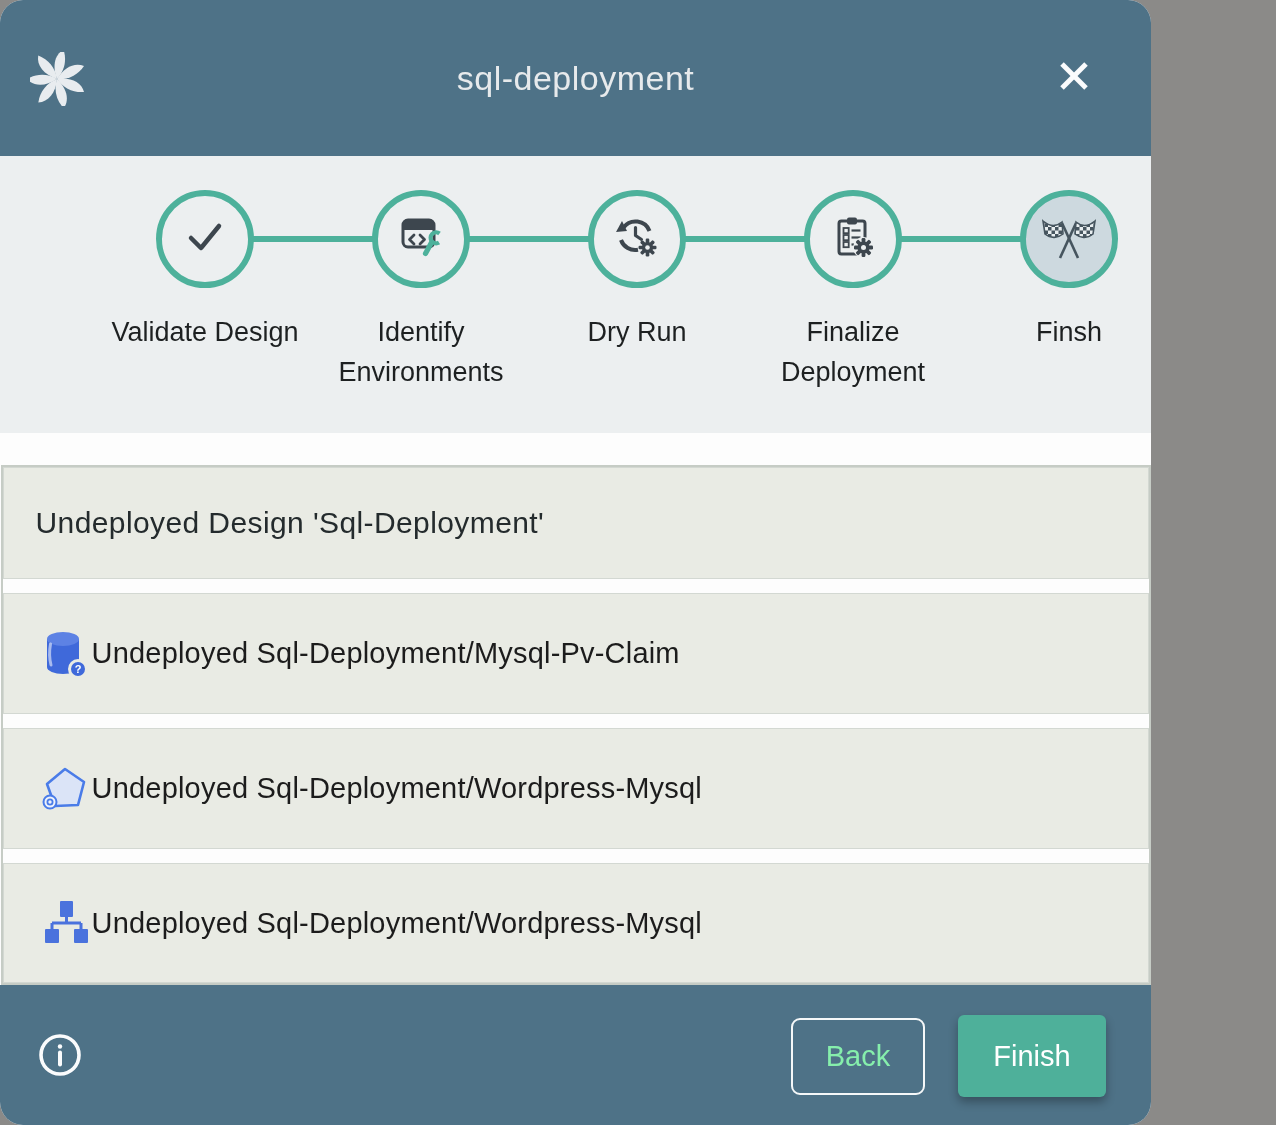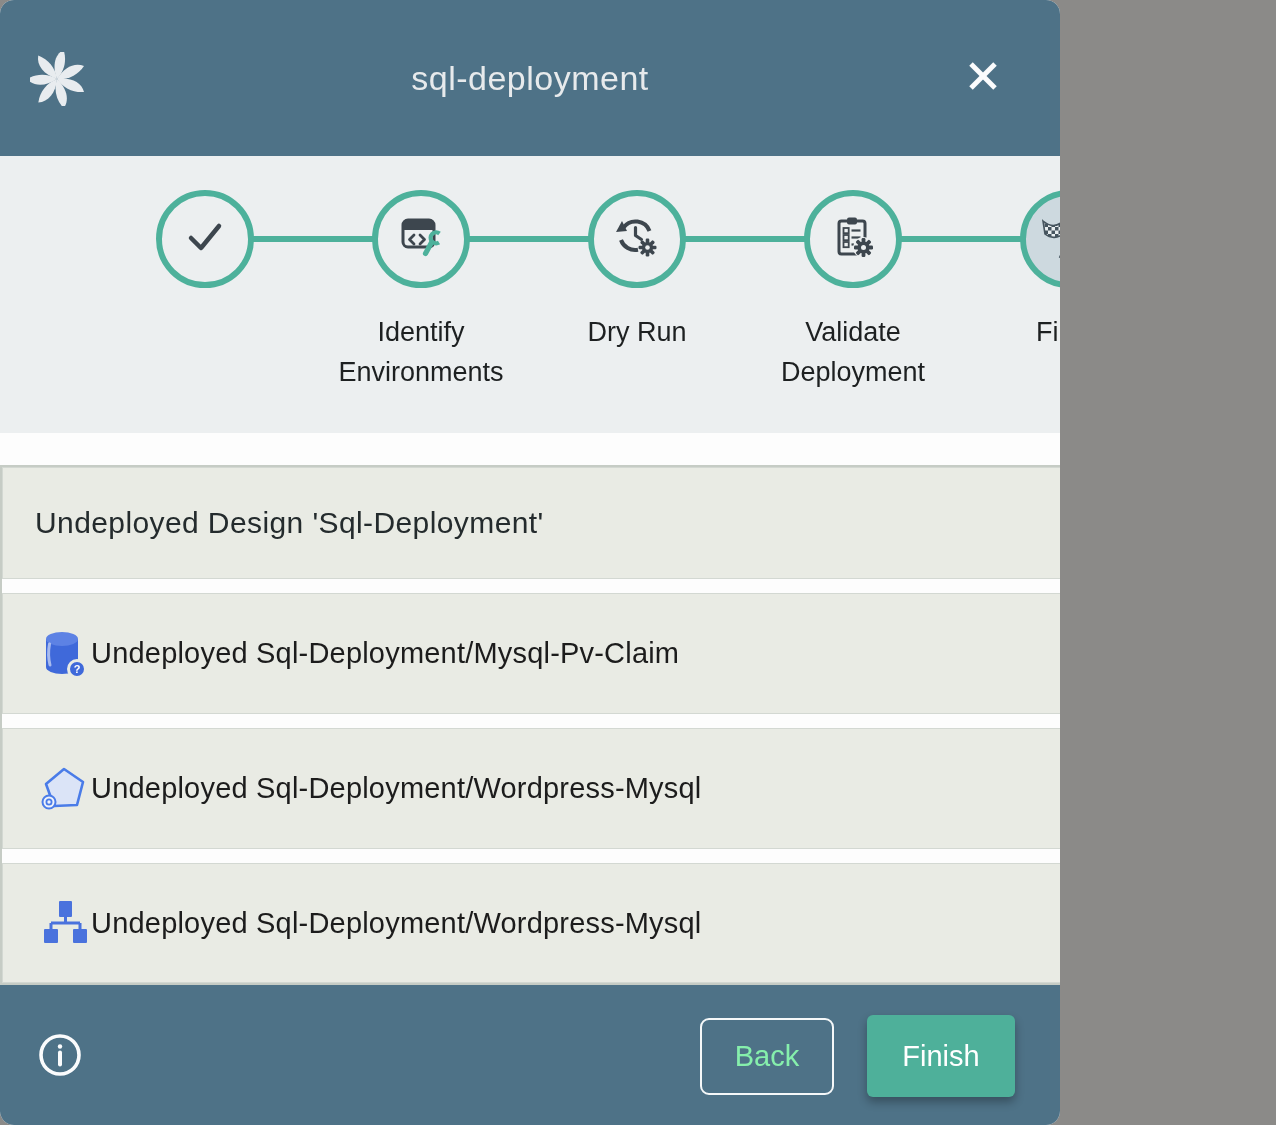--- a/index.html
+++ b/index.html
@@ -2,22 +2,22 @@
 <html><head>
 <meta charset="utf-8">
 <style>
   * { box-sizing: border-box; margin: 0; padding: 0; }
   html, body {
     width: 1276px; height: 1125px;
     background: #8b8a88;
     font-family: "Liberation Sans", sans-serif;
   }
   .dialog {
-    width: 1060px; height: 1125px;
-    border-radius: 14px;
+    width: 1151px; height: 1125px;
+    border-radius: 23px;
     overflow: hidden;
     display: flex; flex-direction: column;
     background: #fdfdfd;
   }
 
   
   .header {
     height: 156px; flex: 0 0 auto;
     background: #4e7287;
     position: relative;
@@ -147,20 +147,21 @@
     <div class="steps">
 
       <div class="step">
         <div class="circle">
           <span>
             <svg width="46" height="46" viewBox="0 0 46 46">
               <path d="M9 24 L19 34 L37 12" fill="none" stroke="#3d464e" stroke-width="4.5" stroke-linecap="round" stroke-linejoin="round"></path>
             </svg>
           </span>
         </div>
+        <div class="step-label">Validate Design</div>
       </div>
 
       <div class="step">
         <div class="circle">
           <span>
             <svg width="46" height="46" viewBox="0 0 46 46">
               <rect x="5" y="6" width="31" height="27" rx="5" fill="none" stroke="#3d464e" stroke-width="3"></rect>
               <path d="M5 11 a5 5 0 0 1 5 -5 h21 a5 5 0 0 1 5 5 v5 H5 z" fill="#3d464e"></path>
               <path d="M16 21 l-4.5 4.5 l4.5 4.5" fill="none" stroke="#3d464e" stroke-width="2.8" stroke-linecap="round" stroke-linejoin="round"></path>
               <path d="M22 21 l4.5 4.5 l-4.5 4.5" fill="none" stroke="#3d464e" stroke-width="2.8" stroke-linecap="round" stroke-linejoin="round"></path>
@@ -214,21 +215,21 @@
                 <rect x="-1.9" y="-9.5" width="3.8" height="19" rx="1.2"></rect>
                 <rect x="-1.9" y="-9.5" width="3.8" height="19" rx="1.2" transform="rotate(45)"></rect>
                 <rect x="-1.9" y="-9.5" width="3.8" height="19" rx="1.2" transform="rotate(90)"></rect>
                 <rect x="-1.9" y="-9.5" width="3.8" height="19" rx="1.2" transform="rotate(135)"></rect>
                 <circle r="6"></circle>
               </g>
               <circle cx="33.5" cy="33.5" r="2.5" fill="#eceff0"></circle>
             </svg>
           </span>
         </div>
-        <div class="step-label">Validate Deployment</div>
+        <div class="step-label">Finalize Deployment</div>
       </div>
 
       <div class="step">
         <div class="circle active">
           <span>
             <svg width="56" height="48" viewBox="0 0 56 48">
               <defs>
                 <pattern id="chk" width="7" height="7" patternUnits="userSpaceOnUse">
                   <rect width="7" height="7" fill="#e8eef0"></rect>
                   <rect width="3.5" height="3.5" fill="#46555f"></rect>

